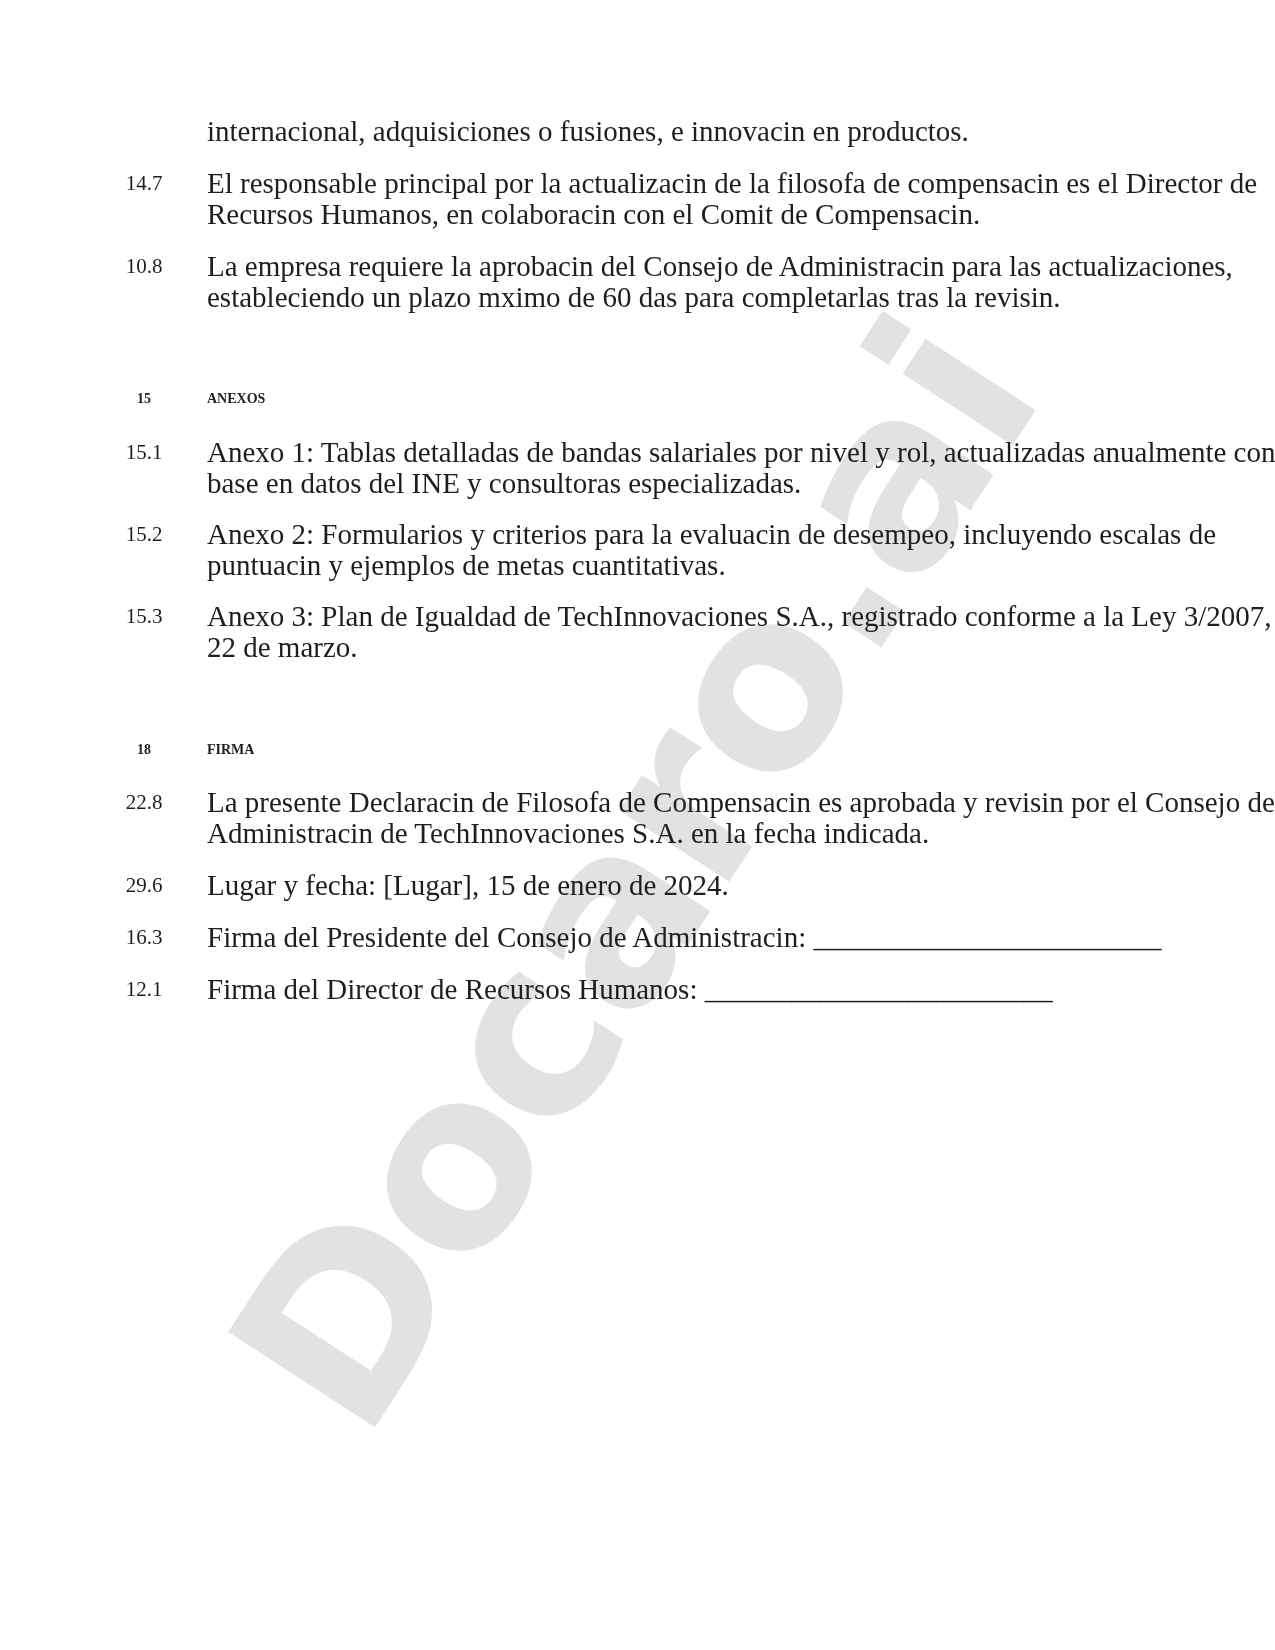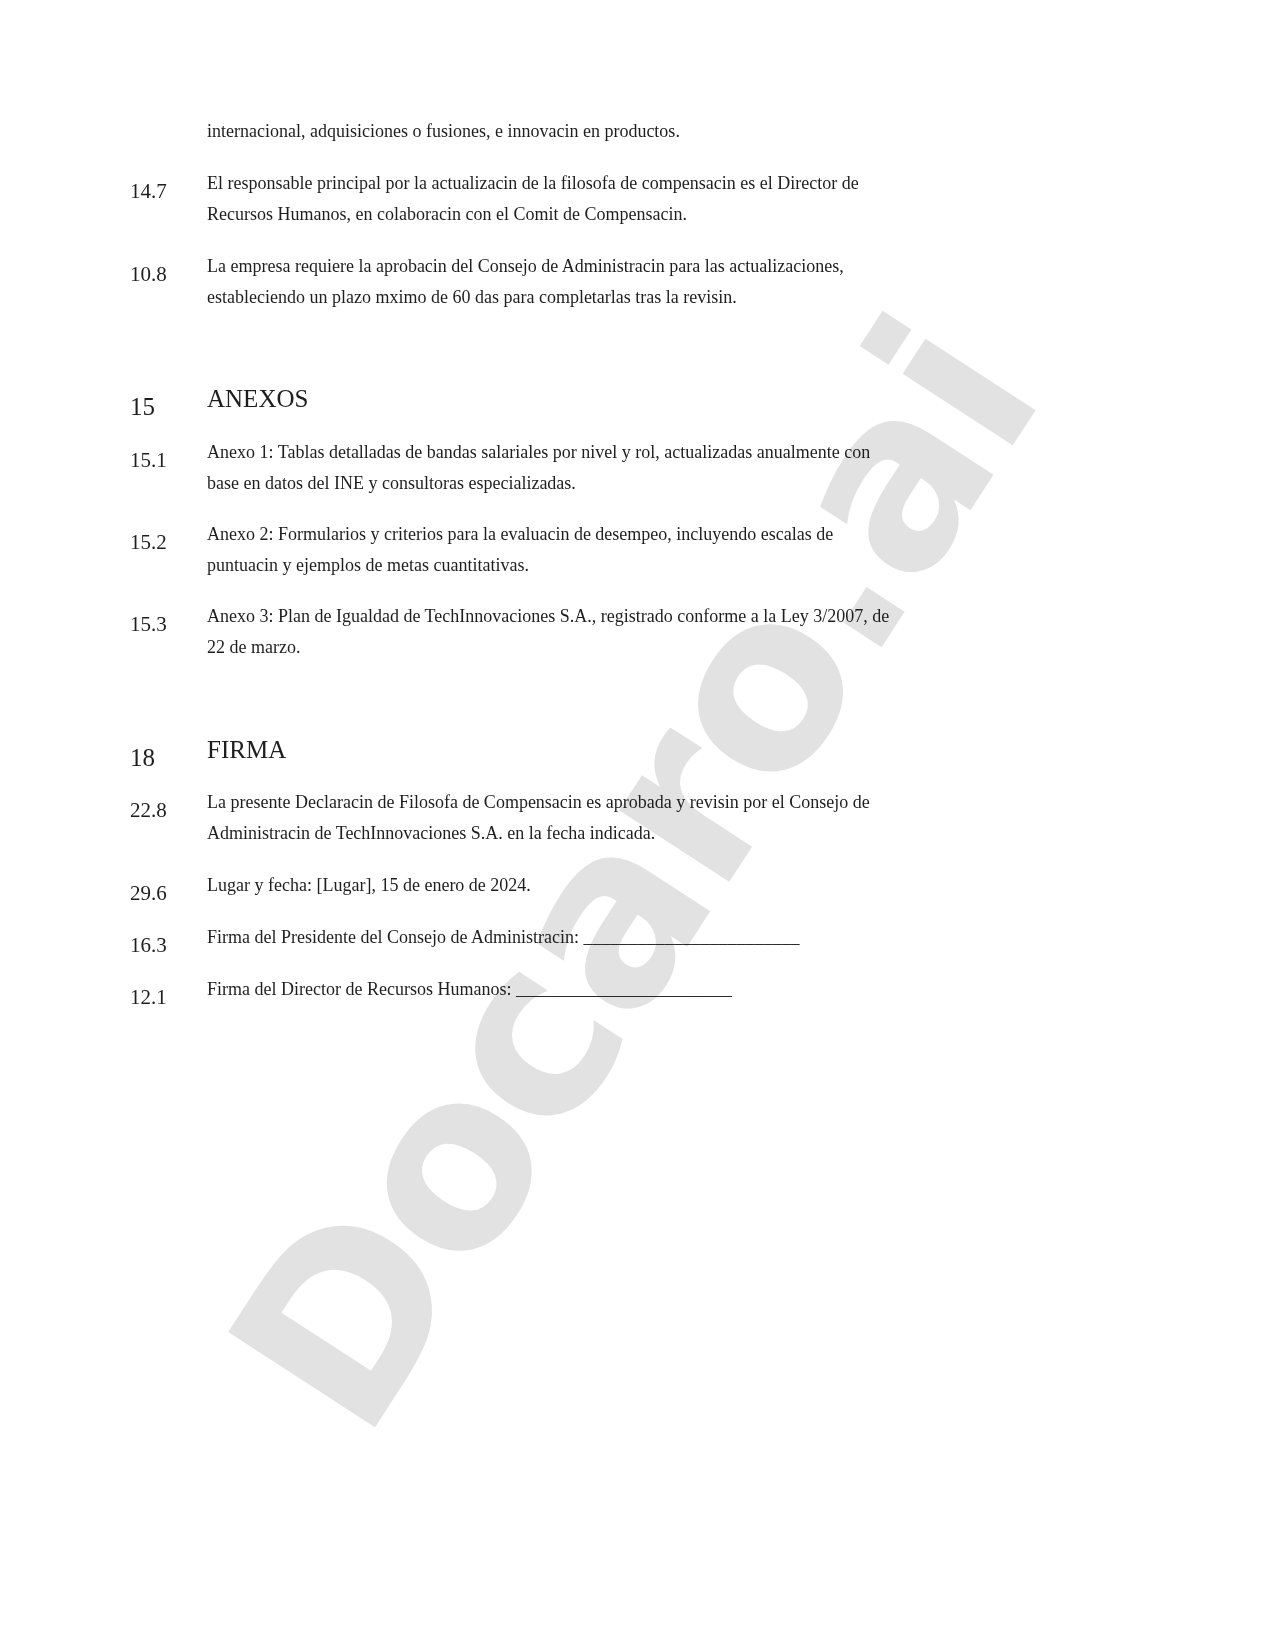--- a/index.html
+++ b/index.html
@@ -33,42 +33,41 @@
     z-index: 0;
   }
   .block {
     position: absolute;
     left: 0;
     width: 1275px;
     z-index: 1;
   }
   .num {
     position: absolute;
-    left: 130px;
+    left: 114px;
     top: 0;
     width: 60px;
-    text-align: left;
+    text-align: center;
     font-size: 21px;
     line-height: 31px;
     white-space: pre;
-    margin-top: 8px;
   }
   .txt {
     position: absolute;
     left: 207px;
     top: 0;
     width: 1000px;
-    font-size: 18px;
+    font-size: 29px;
     line-height: 31px;
     white-space: pre;
   }
   .heading .num,
   .heading .txt {
-    font-weight: normal;
-    font-size: 25px;
+    font-weight: bold;
+    font-size: 14px;
   }
 </style>
 </head>
 <body>
 
 <div class="page" style="color: rgb(30, 30, 30);">
 
   <div class="watermark" style="color: rgb(226, 226, 226);">Docaro.ai</div>
 
   <div class="block" style="top:116px">

